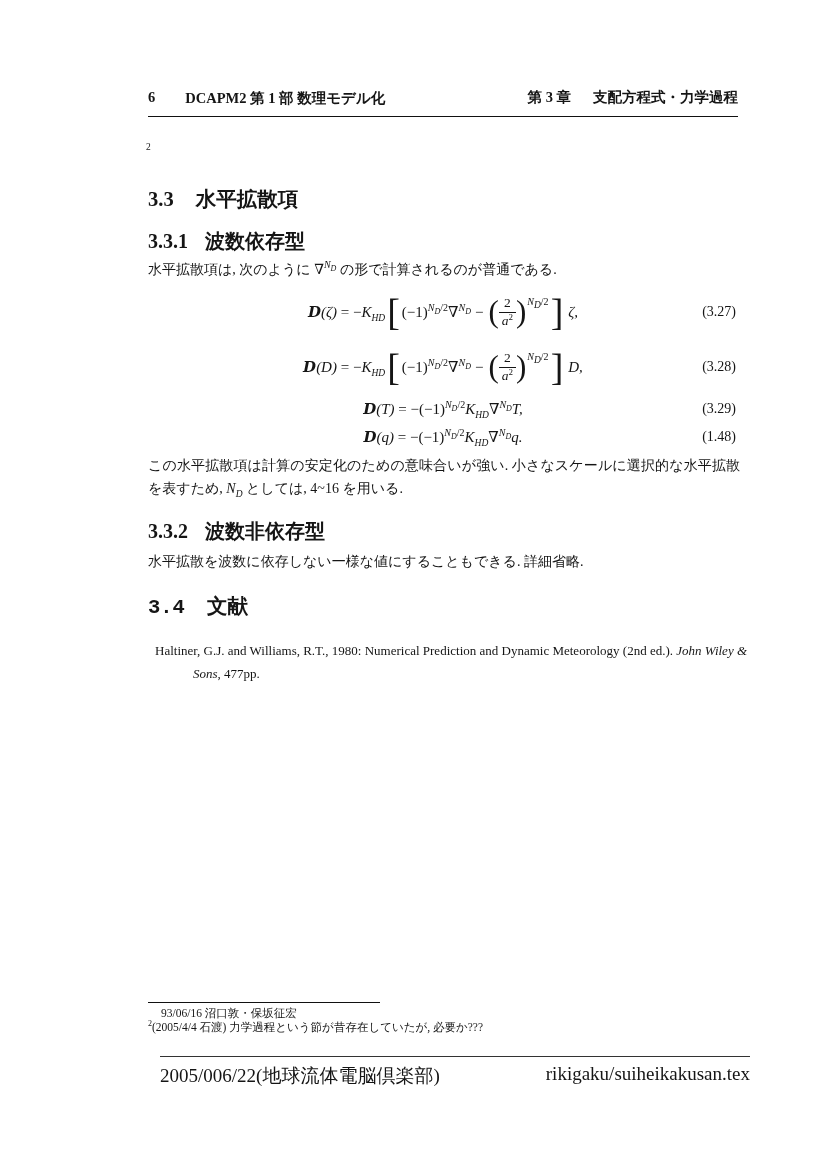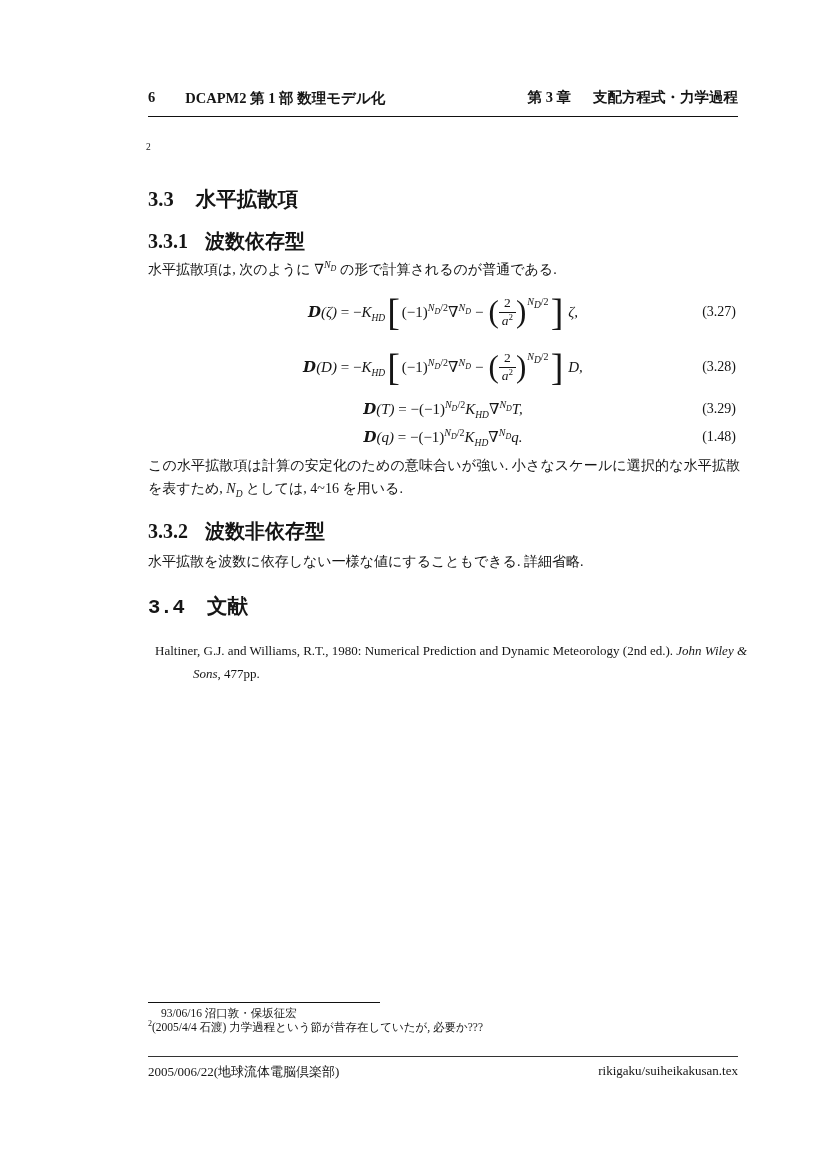--- a/index.html
+++ b/index.html
@@ -64,23 +64,23 @@
        line-height:23px;padding-left:38px;text-indent:-38px;}
 
   
   .footnotes{position:absolute;left:148px;width:590px;top:1002px;
              font-size:11.5px;line-height:13.5px;}
   .fn-rule{width:232px;border-top:1px solid #111;margin-bottom:4px;}
   .fn-cont{padding-left:13px;}
   .fn sup{font-size:8px;font-style:normal;line-height:0;}
 
   
-  .footer{position:absolute;left:148px;width:590px;top:1056px;
+  .footer{position:absolute;left:160px;width:590px;top:1056px;
           border-top:1px solid #333;padding-top:6px;
-          display:flex;justify-content:space-between;font-size:13px;}
+          display:flex;justify-content:space-between;font-size:19px;}
 </style>
 </head>
 <body>
 
 <div class="page">
 
   <div class="header">
     <span class="lh">
       <span class="pagenum">6</span>
       <span>DCAPM2 第 1 部 数理モデル化</span>

